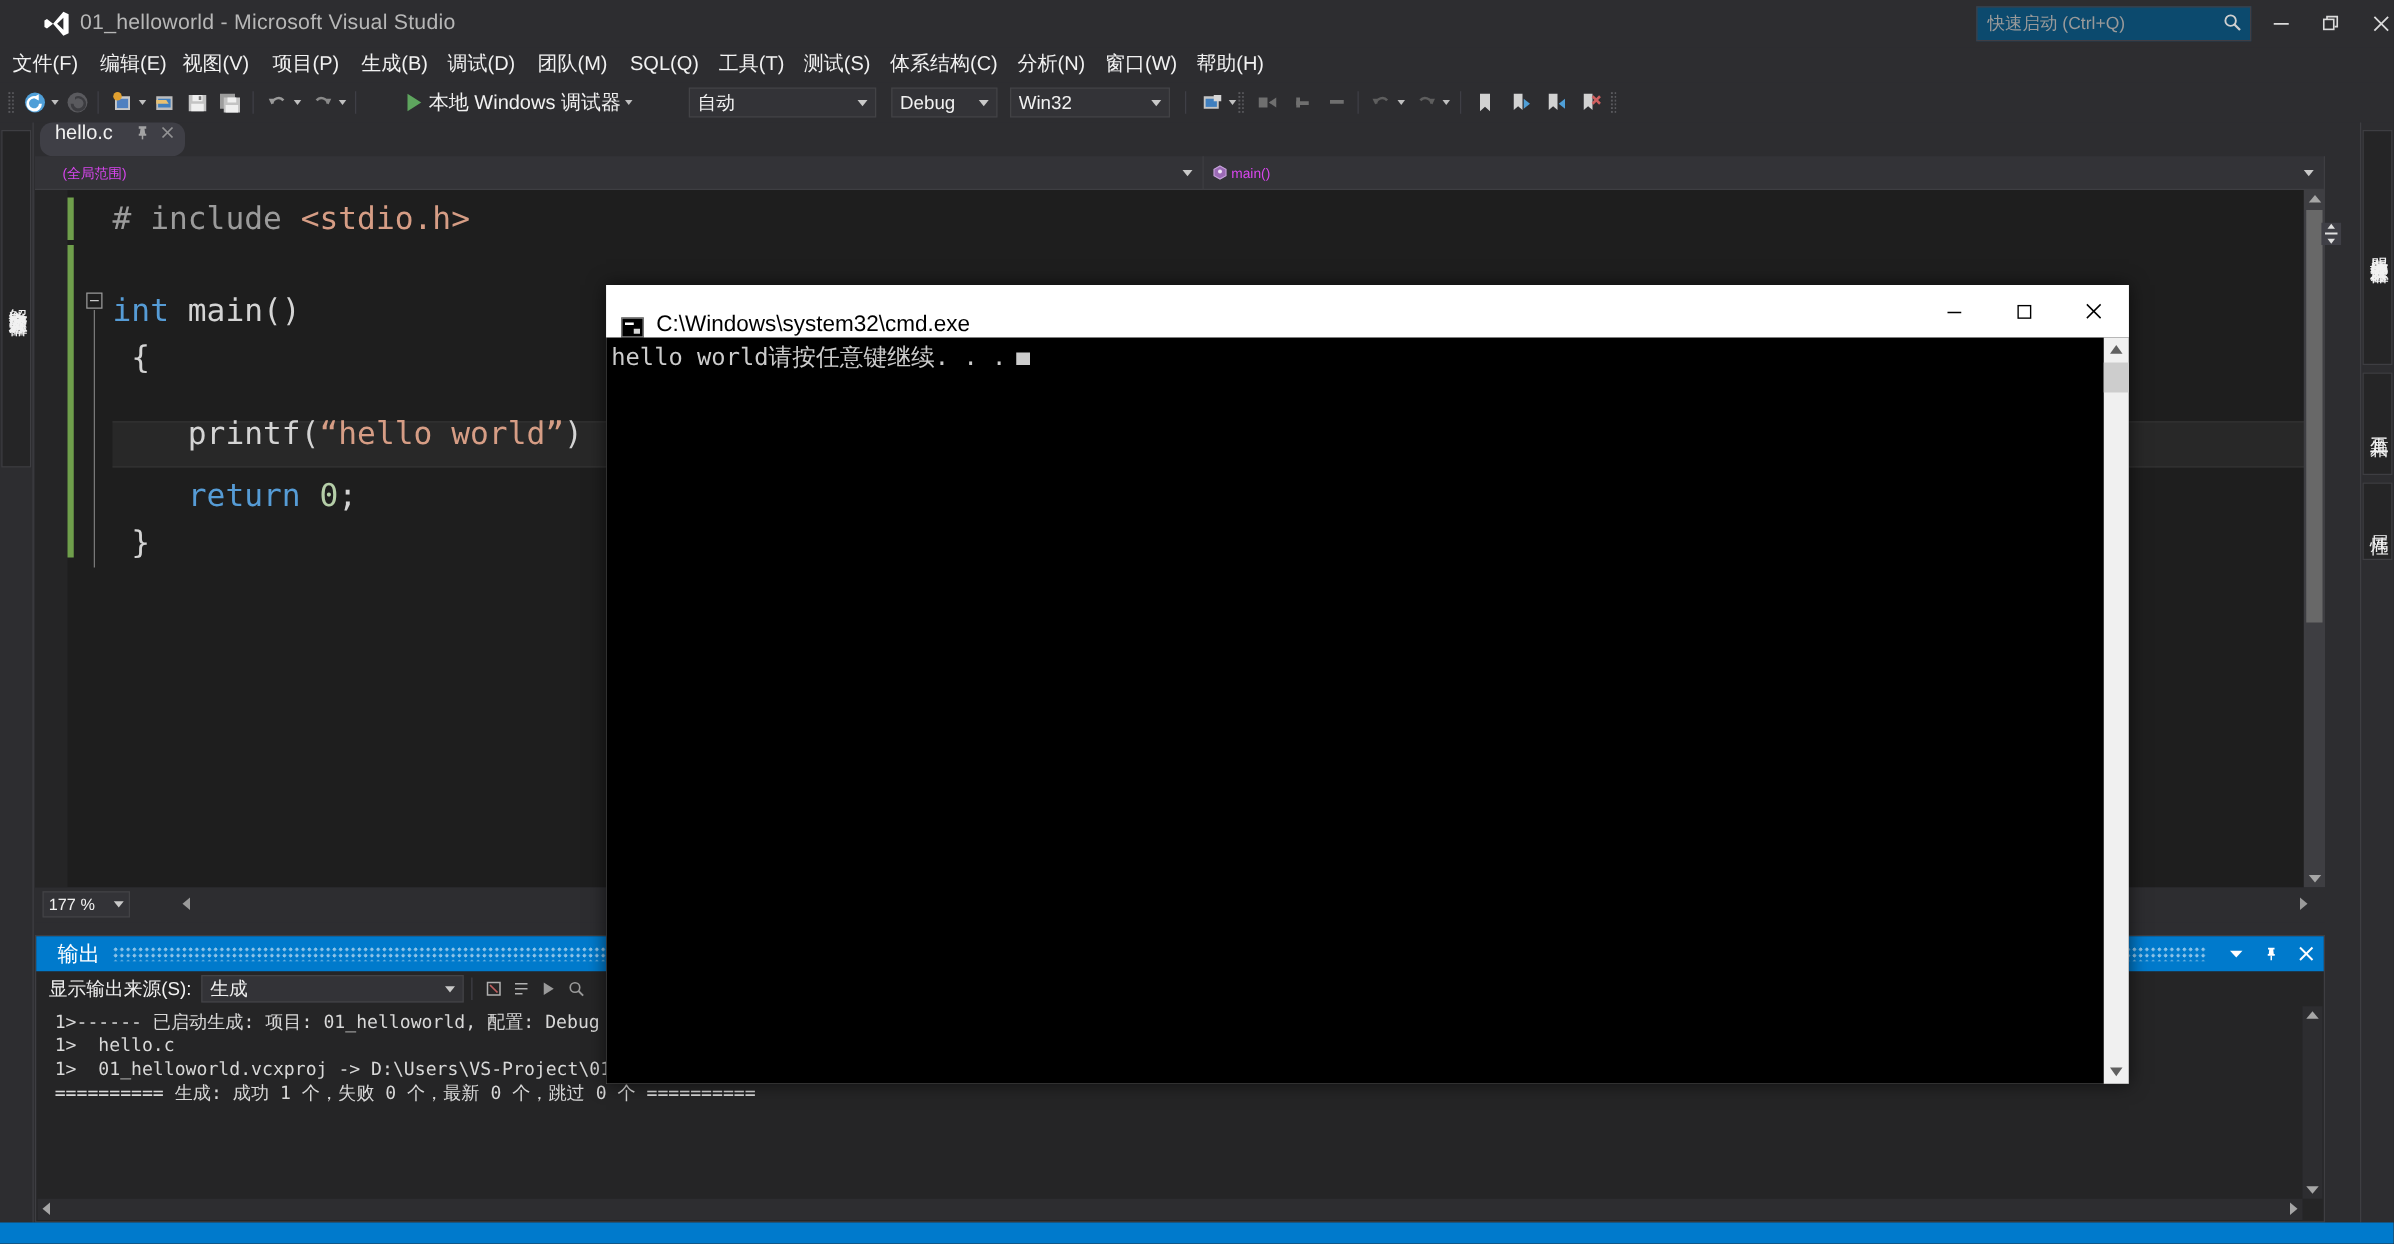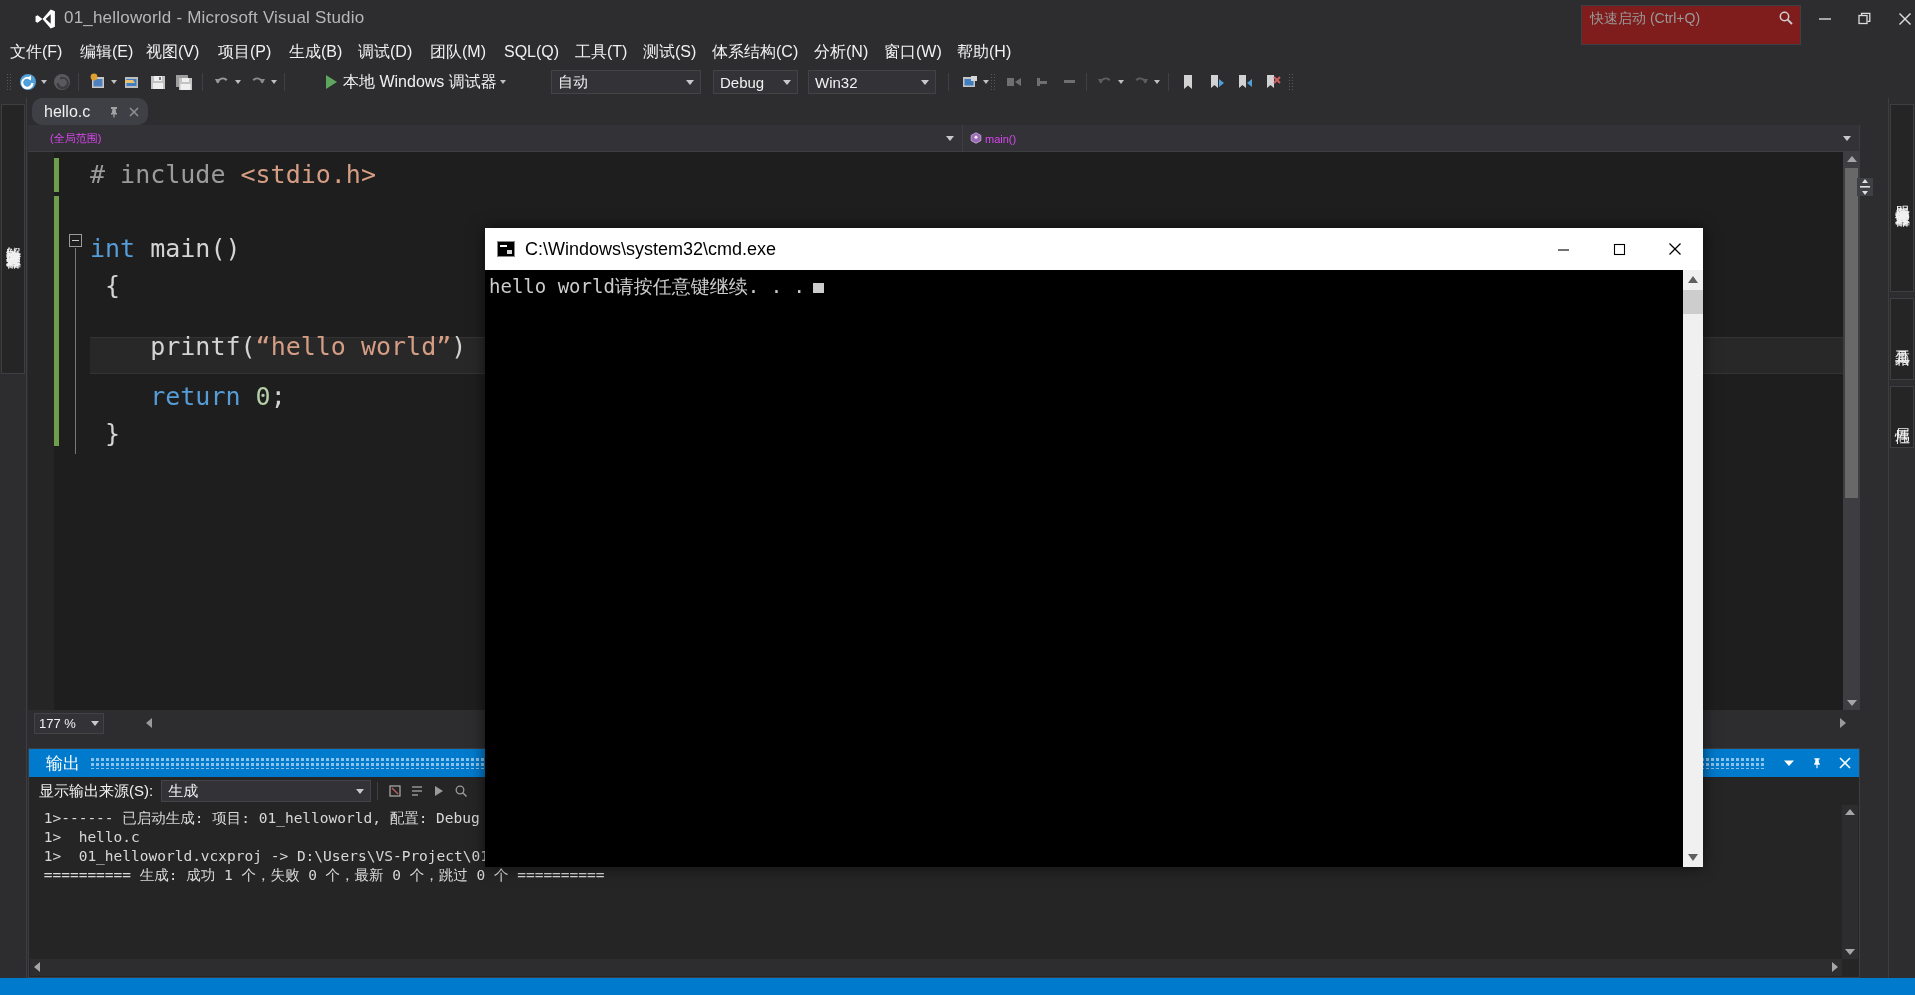--- a/index.html
+++ b/index.html
@@ -12,22 +12,22 @@
   #app { position:relative; width:1915px; height:995px; background:#2d2d30; }
 
   
   .titlebar { position:absolute; left:0; top:0; width:1915px; height:38px; background:#2d2d30;margin-left:16px; }
   .vs-logo { position:absolute; left:16px; top:7px; width:26px; height:24px; }
   .title-text {
     position:absolute; left:48px; top:8px;
     font-size:17px; color:#b7b7b7; letter-spacing:.2px; white-space:nowrap;
   }
   .quicklaunch {
-    position:absolute; right:130px; top:5px; width:220px; height:40px;
-    background:#7f1d1d; border:1px solid #3f3f46;
+    position:absolute; right:130px; top:5px; width:220px; height:28px;
+    background:#0c4a6e; border:1px solid #3f3f46;
   }
   .quicklaunch .ql-text {
     position:absolute; left:8px; top:4px; font-size:14px; color:#9a9a9a; white-space:nowrap;
   }
   .ql-search-icon { position:absolute; right:6px; top:4px; width:16px; height:16px; }
   .win-btns { position:absolute; right:6px; top:0; height:38px; display:flex; align-items:center; }
   .win-btn { width:40px; height:38px; display:flex; align-items:center; justify-content:center; color:#dcdcdc; }
   .win-btn svg { display:block; }
 
   
@@ -72,21 +72,21 @@
     background:#252526; border:1px solid #3e3e42;
     display:flex; align-items:center; justify-content:center;
   }
   .vtab-right span { writing-mode:vertical-rl; font-size:15px; color:#f1f1f1; white-space:nowrap; letter-spacing:1px; }
 
   
   .editor-wrap { position:absolute; left:28px; top:98px; width:1832px; height:640px; background:#2d2d30; }
   .tabstrip { position:absolute; left:0; top:0; width:100%; height:27px; background:#2d2d30; }
   .file-tab {
     position:absolute; left:4px; top:0; height:27px; background:#3f3f46;
-    display:flex; align-items:center; padding:0 6px 0 12px;border-radius:10px;
+    display:flex; align-items:flex-start; padding:0 6px 0 12px;border-radius:10px;
   }
   .file-tab .fname { font-size:16px; color:#f1f1f1; margin-right:12px; white-space:nowrap; }
   .pin-icon, .tabclose-icon { width:16px; height:16px; opacity:.72; margin-left:4px; }
 
   .navbar { position:absolute; left:0; top:27px; width:100%; height:27px; background:#333337; border-bottom:1px solid #3e3e42;}
   .navcombo { position:absolute; top:0; height:27px; display:flex; align-items:center; border-right:1px solid #3e3e42; }
   .navcombo .ntext { font-size:11px; color:#d946ef; padding-left:22px; white-space:nowrap; }
   .navcombo .ncaret { position:absolute; right:8px; width:0;height:0;border-left:4px solid transparent;border-right:4px solid transparent;border-top:5px solid #c9c9c9;}
   .member-icon { position:absolute; left:6px; top:6px; width:14px; height:14px; }
 
@@ -153,21 +153,21 @@
   .sb-arrow-up { position:absolute; left:3px; top:4px; width:0;height:0;border-left:5px solid transparent;border-right:5px solid transparent;border-bottom:6px solid #a6a6a6;}
   .sb-arrow-dn { position:absolute; left:3px; bottom:4px; width:0;height:0;border-left:5px solid transparent;border-right:5px solid transparent;border-top:6px solid #a6a6a6;}
   .sb-arrow-l { position:absolute; left:4px; top:3px; width:0;height:0;border-top:5px solid transparent;border-bottom:5px solid transparent;border-right:6px solid #a6a6a6;}
   .sb-arrow-r { position:absolute; right:4px; top:3px; width:0;height:0;border-top:5px solid transparent;border-bottom:5px solid transparent;border-left:6px solid #a6a6a6;}
 
   
   .statusbar { position:absolute; left:0; bottom:0; width:1915px; height:17px; background:#007acc; }
 
   
   .cmdwin { position:absolute; left:485px; top:228px; width:1218px; height:639px; background:#ffffff; box-shadow:0 0 14px rgba(0,0,0,.6); }
-  .cmdtitle { position:absolute; left:0; top:0; width:100%; height:42px; background:#ffffff; display:flex; align-items:center; }
+  .cmdtitle { position:absolute; left:0; top:0; width:100%; height:42px; background:#ffffff; display:flex; align-items:flex-end; }
   .cmd-ico { margin-left:12px; width:18px; height:16px; background:#000; border:1px solid #888; position:relative; }
   .cmd-ico:after { content:""; position:absolute; left:2px; top:3px; width:7px; height:2px; background:#fff; }
   .cmd-ico:before { content:""; position:absolute; right:2px; bottom:2px; width:5px; height:4px; background:#d8d8d8; }
   .cmdtitle .ct { margin-left:10px; font-size:18px; color:#000; white-space:nowrap;}
   .cmd-btns { position:absolute; right:0; top:0; height:42px; display:flex; }
   .cmd-btn { width:56px; height:42px; display:flex; align-items:center; justify-content:center; color:#000;}
   .cmdbody { position:absolute; left:0; top:42px; right:0; bottom:0; background:#000; }
   .cmdtext {
     position:absolute; left:4px; top:4px;
     font-family:"DejaVu Sans Mono","Liberation Mono",monospace;

